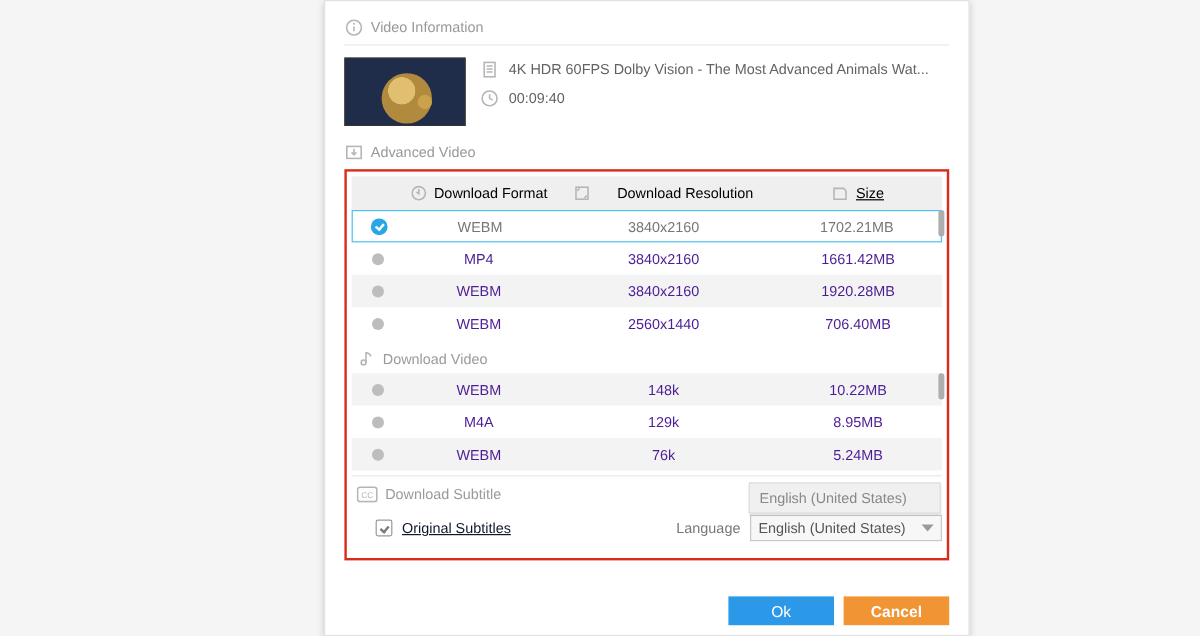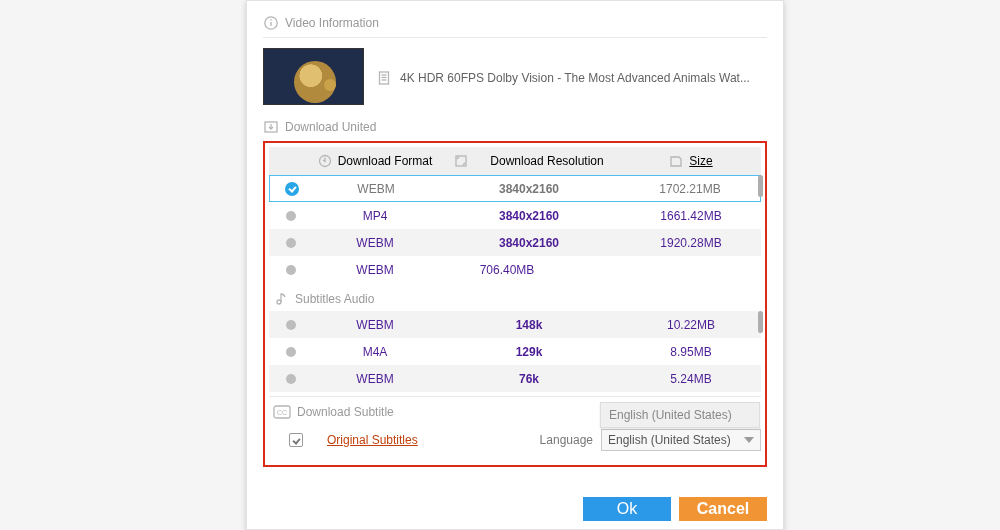--- a/index.html
+++ b/index.html
@@ -1,29 +1,29 @@
 <!DOCTYPE html>
 <html><head>
 <meta charset="utf-8">
 <style>
   html,body{margin:0;padding:0;width:1000px;height:530px;background:#f5f5f5;font-family:Arial,Helvetica,sans-serif;font-size:12px;color:#777;}
   *{box-sizing:border-box;}
-  .dialog{position:absolute;left:246px;top:0;width:538px;height:530px;background:#fff;border:1px solid #e2e2e2;box-shadow:0 2px 6px rgba(0,0,0,.18);}
+  .dialog{position:absolute;left:270px;top:0;width:538px;height:530px;background:#fff;border:1px solid #e2e2e2;box-shadow:0 2px 6px rgba(0,0,0,.18);}
   .inner{padding:8px 16px 0 16px;}
 
   .sect-head{display:flex;align-items:center;gap:6px;color:#999;font-size:12px;border-bottom:1px solid #e8e8e8;padding:6px 0 6px 0;}
   .sect-head svg{flex:0 0 16px;}
   .ico-c{stroke:#b5b5b5;fill:none;stroke-width:1.3;}
 
   .vinfo{display:flex;gap:12px;padding:10px 0 8px 0;}
   .thumb{width:101px;height:57px;background:#1f2d4a;border:1px solid #333;position:relative;overflow:hidden;}
   .thumb::before,.thumb::after{content:"";position:absolute;border-radius:50%;}
   .thumb::before{width:42px;height:42px;left:30px;top:12px;background:radial-gradient(circle at 40% 35%,#e0c070 0 30%,#b28a3e 31% 100%);}
   .thumb::after{width:12px;height:12px;left:60px;top:30px;background:#caa24a;}
-  .vmeta{display:flex;flex-direction:row;gap:8px;padding-top:2px;}
+  .vmeta{display:flex;flex-direction:column;gap:8px;padding-top:2px;}
   .vmeta-row{display:flex;gap:8px;align-items:center;}
   .vtitle{color:#636363;font-size:12px;}
   .vdur{color:#636363;}
 
   .redbox{border:2px solid #da2a18;margin-top:2px;padding:4px 4px 8px 4px;}
 
   .hdr-row{display:flex;align-items:center;background:#efefef;height:28px;color:#000000;}
   .c-sel{flex:0 0 44px;display:flex;justify-content:center;}
   .c-fmt{flex:0 0 124px;display:flex;align-items:center;gap:6px;justify-content:center;}
   .c-res{flex:1;display:flex;align-items:center;gap:22px;justify-content:center;}
@@ -31,39 +31,39 @@
 
   .vlist{position:relative;}
   .row{display:flex;align-items:center;height:27px;color:#4c1d95;}
   .row.alt{background:#f3f3f3;}
   .row.sel{border:1px solid #4fbef1;color:#777;}
   .radio{width:10px;height:10px;border-radius:50%;background:#bdbdbd;}
   .radio.on{width:14px;height:14px;border-radius:50%;background:#29a6e6;display:flex;align-items:center;justify-content:center;}
   .radio.on::after{content:"";width:5px;height:3px;border-left:2px solid #fff;border-bottom:2px solid #fff;transform:rotate(-50deg);}
   .rc1{flex:0 0 44px;display:flex;justify-content:center;}
   .rc2{flex:0 0 124px;text-align:center;}
-  .rc3{flex:1;text-align:center;font-weight:bold;}
+  .rc3{flex:1;text-align:center;}
   .rc4{flex:0 0 140px;text-align:center;}
 
   .scr-track{position:absolute;right:-2px;top:0;width:5px;height:100%;}
   .scr-thumb{width:5px;height:22px;background:#aeaeae;border-radius:3px;}
 
   .subsect{display:flex;align-items:center;gap:6px;color:#9a9a9a;padding:8px 0 4px 4px;}
 
   .sub-row{display:flex;align-items:center;height:34px;padding-left:20px;}
   .chk{width:14px;height:14px;border:1px solid #9a9a9a;border-radius:2px;display:flex;align-items:center;justify-content:center;}
   .chk::after{content:"";width:5px;height:3px;border-left:2px solid #7a7a7a;border-bottom:2px solid #7a7a7a;transform:rotate(-50deg);}
-  .sublink{color:#c2410c;text-decoration:underline;margin-left:24px;}
+  .sublink{color:#0f172a;text-decoration:underline;margin-left:8px;}
   .lang-lbl{margin-left:auto;color:#777;margin-right:8px;}
   .lang-sel{width:160px;height:22px;border:1px solid #c9c9c9;background:#f7f7f7;display:flex;align-items:center;padding:0 6px;color:#555;position:relative;}
   .lang-sel .arr{margin-left:auto;width:0;height:0;border-left:5px solid transparent;border-right:5px solid transparent;border-top:6px solid #9a9a9a;}
   .lang-pop{position:absolute;right:0;bottom:22px;width:160px;background:#f0f0f0;border:1px solid #ddd;padding:5px 8px;color:#888;box-shadow:0 1px 2px rgba(0,0,0,.1);} 
 
   .btns{position:absolute;right:16px;bottom:8px;display:flex;gap:8px;}
-  .btn{width:88px;height:24px;color:#fff;display:flex;align-items:center;justify-content:center;font-size:16px;cursor:pointer;}
+  .btn{width:88px;height:24px;color:#fff;display:flex;align-items:center;justify-content:center;font-size:13px;cursor:pointer;}
   .ok{background:#2b98e8;}
   .cancel{background:#f19433;font-weight:bold;}
 </style>
 </head>
 <body>
 
 <div class="dialog">
   <div class="inner">
 
     <div class="sect-head">
@@ -80,30 +80,37 @@
       <div class="vmeta">
         <div class="vmeta-row">
           <svg width="16" height="16">
               <rect x="3.5" y="2" width="9" height="12" class="ico-c"></rect>
               <line x1="5.5" y1="5" x2="10.5" y2="5" class="ico-c"></line>
               <line x1="5.5" y1="7.5" x2="10.5" y2="7.5" class="ico-c"></line>
               <line x1="5.5" y1="10" x2="10.5" y2="10" class="ico-c"></line>
             </svg>
           <span class="vtitle">4K HDR 60FPS Dolby Vision - The Most Advanced Animals Wat...</span>
         </div>
+        <div class="vmeta-row">
+          <svg width="16" height="16">
+              <circle cx="8" cy="8" r="6.2" class="ico-c"></circle>
+              <polyline points="8,4.5 8,8 10.5,9.5" class="ico-c"></polyline>
+            </svg>
+          <span class="vdur">00:09:40</span>
+        </div>
       </div>
     </div>
 
     <div class="sect-head" style="border-bottom:none;padding-bottom:4px;">
       <svg width="16" height="16">
           <rect x="2" y="3" width="12" height="10" class="ico-c"></rect>
           <line x1="8" y1="5" x2="8" y2="9" class="ico-c"></line>
           <polyline points="6,8 8,10 10,8" class="ico-c"></polyline>
         </svg>
-      <span>Download United</span>
+      <span>Advanced Video</span>
     </div>
 
     <div class="redbox">
       <div class="hdr-row">
         <div class="c-sel"></div>
         <div class="c-fmt">
           <svg width="14" height="14">
               <circle cx="7" cy="7" r="5.5" class="ico-c"></circle>
               <polyline points="7,3.5 7,7.5 5,6" class="ico-c"></polyline>
             </svg>
@@ -148,33 +155,34 @@
             </div>
           <div class="rc2">WEBM</div>
           <div class="rc3">3840x2160</div>
           <div class="rc4">1920.28MB</div>
         </div>
         <div class="row">
           <div class="rc1">
               <span class="radio"></span>
             </div>
           <div class="rc2">WEBM</div>
+          <div class="rc3">2560x1440</div>
           <div class="rc4">706.40MB</div>
         </div>
         <div class="scr-track">
             <div class="scr-thumb"></div>
           </div>
       </div>
 
       <div class="subsect">
         <svg width="16" height="16">
             <circle cx="6" cy="11" r="2" class="ico-c"></circle>
             <path d="M8 11 V3 q3 0 4 3" class="ico-c"></path>
           </svg>
-        <span>Subtitles Audio</span>
+        <span>Download Video</span>
       </div>
 
       <div class="vlist">
         <div class="row alt">
           <div class="rc1">
               <span class="radio"></span>
             </div>
           <div class="rc2">WEBM</div>
           <div class="rc3">148k</div>
           <div class="rc4">10.22MB</div>

